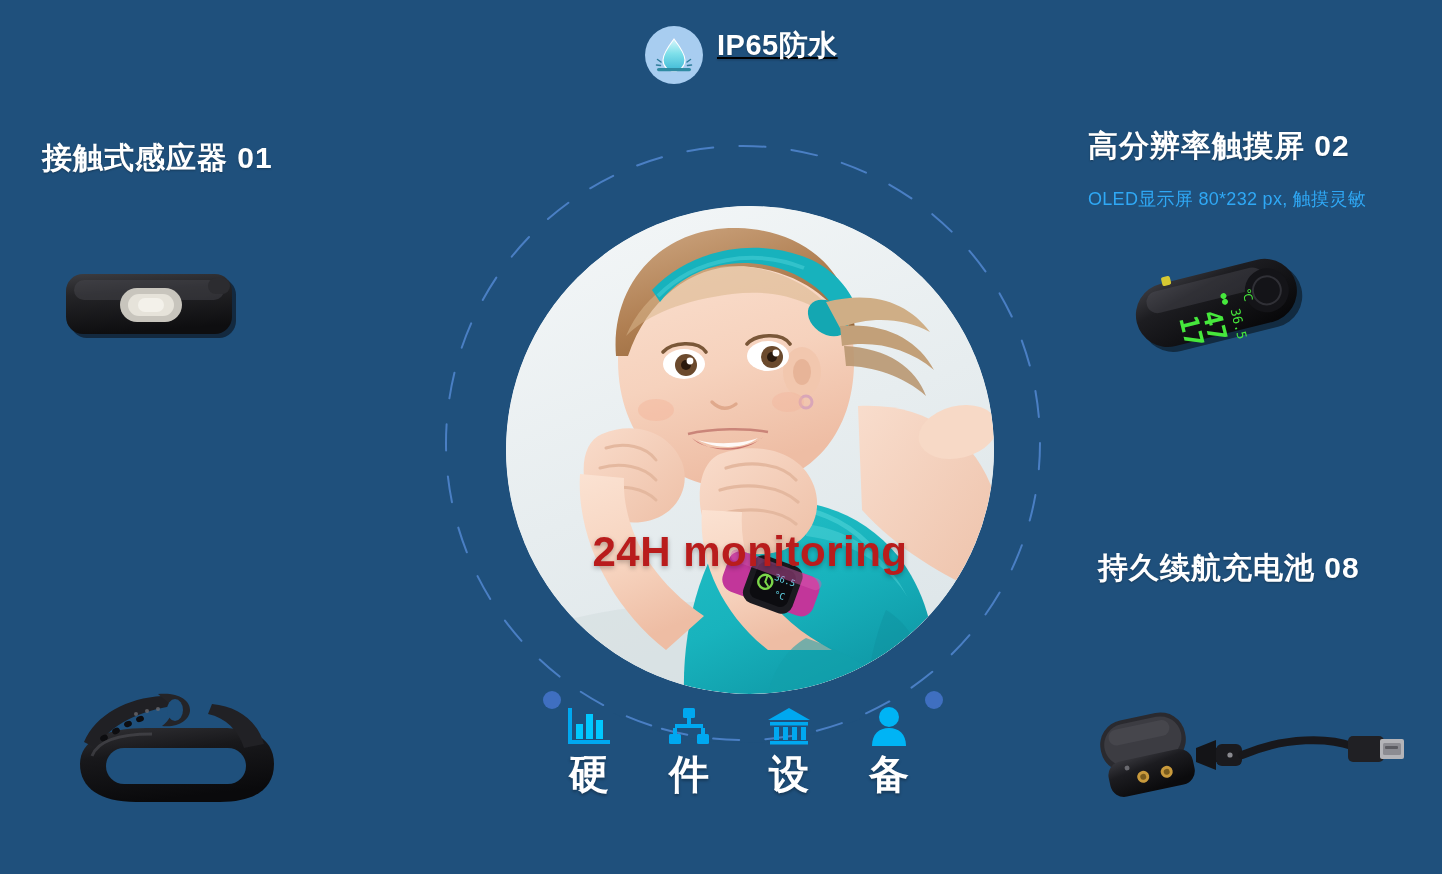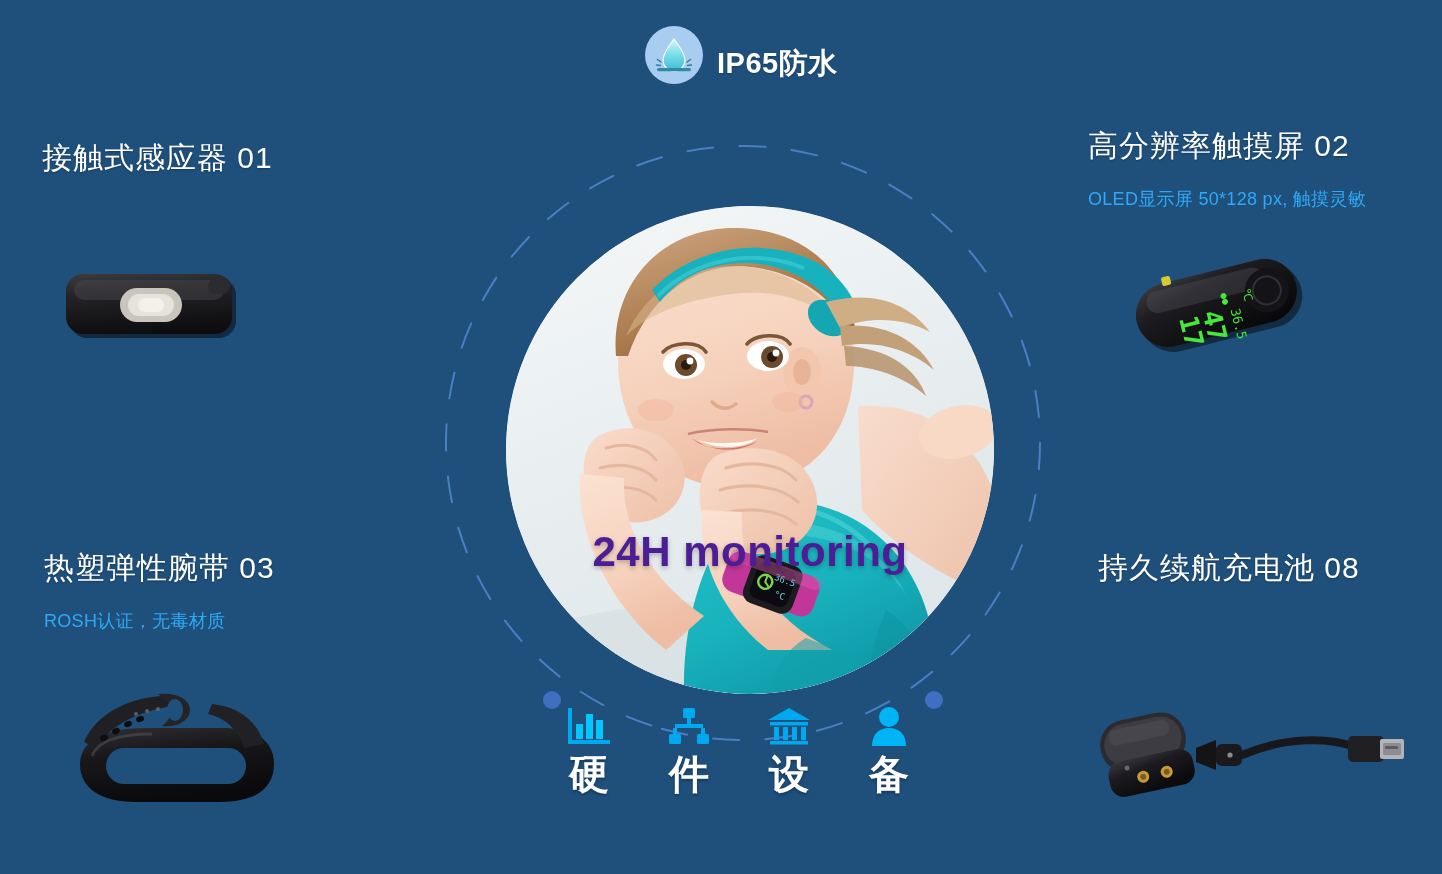--- a/index.html
+++ b/index.html
@@ -10,21 +10,21 @@
     font-family:"Liberation Sans","DejaVu Sans",sans-serif;
     overflow:hidden;
     position:relative;
     -webkit-font-smoothing:antialiased;
   }
   .stage{position:absolute;inset:0;}
 
   
   .badge{
     position:absolute;left:645px;top:26px;
-    display:flex;align-items:flex-end;gap:14px;
+    display:flex;align-items:flex-start;gap:14px;text-decoration:underline;
   }
   .badge-icon{
     width:58px;height:58px;border-radius:50%;
     background:#a8cdf0;
     display:flex;align-items:center;justify-content:center;
     flex:0 0 auto;
   }
   .badge-label{
     color:#ffffff;font-size:29px;font-weight:bold;letter-spacing:.5px;
     text-shadow:0 1px 2px rgba(0,0,0,.25);
@@ -43,30 +43,30 @@
   .photo{
     position:absolute;left:506px;top:206px;
     width:488px;height:488px;border-radius:50%;
     overflow:hidden;
     background:#eef2f4;
   }
   .photo svg{display:block;width:488px;height:488px;}
   .photo-caption{
     position:absolute;left:0;right:0;top:322px;
     text-align:center;
-    color:#4c1d95;font-size:42px;font-weight:bold;
+    color:#b91c1c;font-size:42px;font-weight:bold;
     letter-spacing:.5px;
     text-shadow:0 2px 5px rgba(0,0,0,.28);
     pointer-events:none;
   }
 
   
   .feature{position:absolute;}
   .feature .f-title{
-    color:#ffffff;font-size:30px;font-weight:normal;
+    color:#ffffff;font-size:30px;font-weight:bold;
     letter-spacing:1px;white-space:nowrap;
     text-shadow:0 1px 2px rgba(0,0,0,.3);
   }
   .feature .f-sub{
     color:#2fa8f5;font-size:18px;margin-top:20px;
     white-space:nowrap;letter-spacing:.3px;
   }
   .f-01{left:42px;top:138px;}
   .f-02{left:1088px;top:126px;}
   .f-03{left:44px;top:548px;}
@@ -271,21 +271,21 @@
       <rect x="16" y="22" width="150" height="20" rx="10" fill="#4a4a4f" opacity=".45"></rect>
       <rect x="62" y="30" width="62" height="34" rx="17" fill="#c8c5bd"></rect>
       <rect x="70" y="36" width="46" height="22" rx="11" fill="#e6e3da"></rect>
       <rect x="80" y="40" width="26" height="14" rx="7" fill="#f3f1ea"></rect>
       <rect x="150" y="20" width="22" height="16" rx="8" fill="#2c2c30"></rect>
     </svg>
   </div>
 
   <div class="feature f-02">
     <div class="f-title">高分辨率触摸屏 02</div>
-    <div class="f-sub">OLED显示屏 50*128 px, 触摸灵敏</div>
+    <div class="f-sub">OLED显示屏 80*232 px, 触摸灵敏</div>
   </div>
   <div class="product p-oled">
     <svg width="190" height="118" viewBox="0 0 190 118" aria-hidden="true">
       <defs>
         <linearGradient id="pillg" x1="0.1" y1="0" x2="0.8" y2="1">
           <stop offset="0%" stop-color="#3a3a3f"></stop>
           <stop offset="30%" stop-color="#1d1d21"></stop>
           <stop offset="100%" stop-color="#08080a"></stop>
         </linearGradient>
       </defs>
@@ -300,24 +300,20 @@
           <text x="52" y="58" font-size="26" font-weight="bold" transform="rotate(90 52 58)">17</text>
           <text x="76" y="58" font-size="26" font-weight="bold" transform="rotate(90 76 58)">47</text>
           <text x="98" y="44" font-size="10" transform="rotate(90 98 44)">●●</text>
           <text x="104" y="62" font-size="13" transform="rotate(90 104 62)">36.5</text>
           <text x="120" y="46" font-size="12" transform="rotate(90 120 46)">℃</text>
         </g>
       </g>
     </svg>
   </div>
 
-  <div class="feature f-03">
-    <div class="f-title">热塑弹性腕带 03</div>
-    <div class="f-sub">ROSH认证，无毒材质</div>
-  </div>
   <div class="product p-band">
     <svg width="230" height="140" viewBox="0 0 230 140" aria-hidden="true">
       <defs>
         <linearGradient id="bandg" x1="0" y1="0" x2="0.3" y2="1">
           <stop offset="0%" stop-color="#303034"></stop>
           <stop offset="40%" stop-color="#18181b"></stop>
           <stop offset="100%" stop-color="#0a0a0c"></stop>
         </linearGradient>
       </defs>
 

